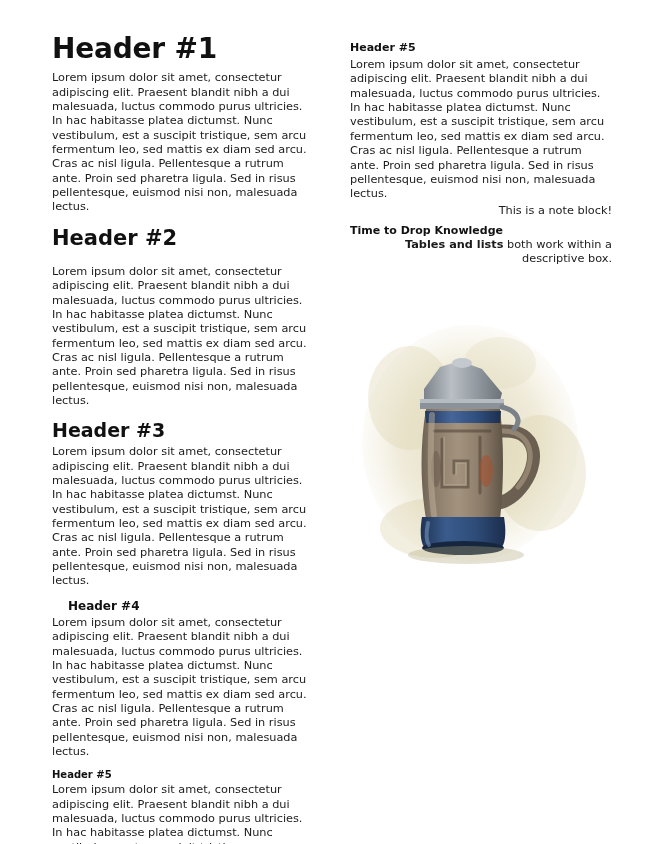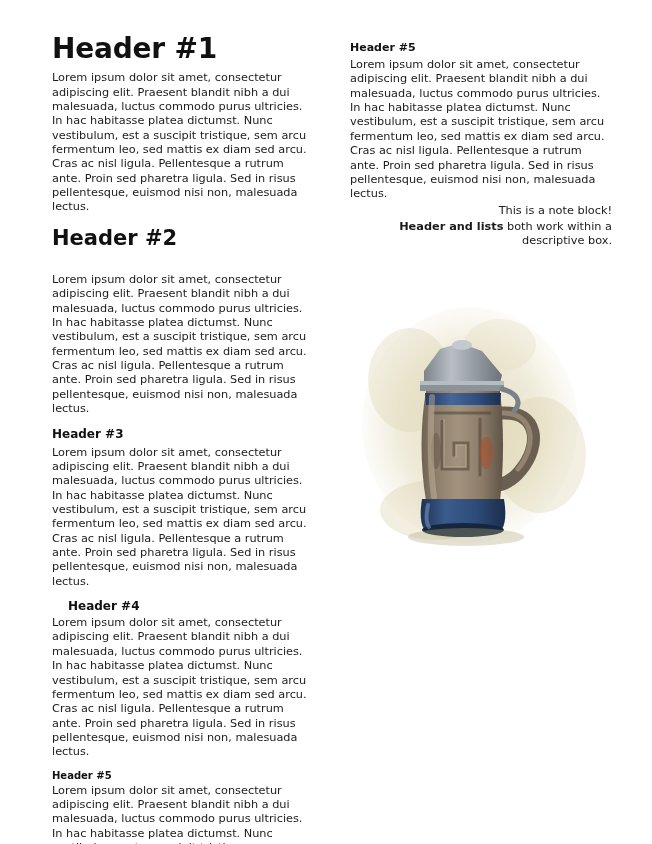--- a/index.html
+++ b/index.html
@@ -40,26 +40,26 @@
     font-size: 28px;
     font-weight: bold;
     margin: 0 0 8px 0;
     line-height: 1.05;
     letter-spacing: -0.2px;
     color: #111111;
   }
   h2.h2 {
     font-size: 21px;
     font-weight: bold;
-    margin: 12px 0 24px 0;
+    margin: 12px 0 16px 0;
     line-height: 1.05;
     color: #111111;
   }
   h3.h3 {
-    font-size: 12px;
+    font-size: 19px;
     font-weight: bold;
     margin: 12px 0 4px 0;
     line-height: 1.1;
     color: #111111;
   }
   h4.h4 {
     font-size: 12px;
     font-weight: bold;
     margin: 11px 0 3px 16px;
     line-height: 1.1;
@@ -136,22 +136,23 @@
       <h5 class="h5">Header #5</h5>
       <p class="body">Lorem ipsum dolor sit amet, consectetur adipiscing elit. Praesent blandit nibh a dui malesuada, luctus commodo purus ultricies. In hac habitasse platea dictumst. Nunc vestibulum, est a suscipit tristique, sem arcu fermentum leo, sed mattis ex diam sed arcu. Cras ac nisl ligula. Pellentesque a rutrum ante. Proin sed pharetra ligula. Sed in risus pellentesque, euismod nisi non, malesuada lectus.</p>
     </div>
 
     <div class="col col-right">
       <h5 class="h5-right">Header #5</h5>
       <p class="body">Lorem ipsum dolor sit amet, consectetur adipiscing elit. Praesent blandit nibh a dui malesuada, luctus commodo purus ultricies. In hac habitasse platea dictumst. Nunc vestibulum, est a suscipit tristique, sem arcu fermentum leo, sed mattis ex diam sed arcu. Cras ac nisl ligula. Pellentesque a rutrum ante. Proin sed pharetra ligula. Sed in risus pellentesque, euismod nisi non, malesuada lectus.</p>
 
       <div class="note-line">This is a note block!</div>
 
-
-      <div class="note-line"><span class="bold-inline">Header and lists</span><span> both work within a descriptive box.</span></div>
+      <div class="note-title">Time to Drop Knowledge</div>
+
+      <div class="note-line"><span class="bold-inline">Tables and lists</span><span> both work within a descriptive box.</span></div>
 
       <div class="illustration">
         <svg width="262" height="280" viewBox="0 0 262 280" xmlns="http://www.w3.org/2000/svg" aria-hidden="true">
           <defs>
             <radialGradient id="wash" cx="50%" cy="50%" r="55%">
               <stop offset="0%" stop-color="#d9cfa8" stop-opacity="0.75"></stop>
               <stop offset="60%" stop-color="#ddd3ad" stop-opacity="0.45"></stop>
               <stop offset="100%" stop-color="#e6dec0" stop-opacity="0"></stop>
             </radialGradient>
             <linearGradient id="bodyGrad" x1="0" y1="0" x2="1" y2="0">

